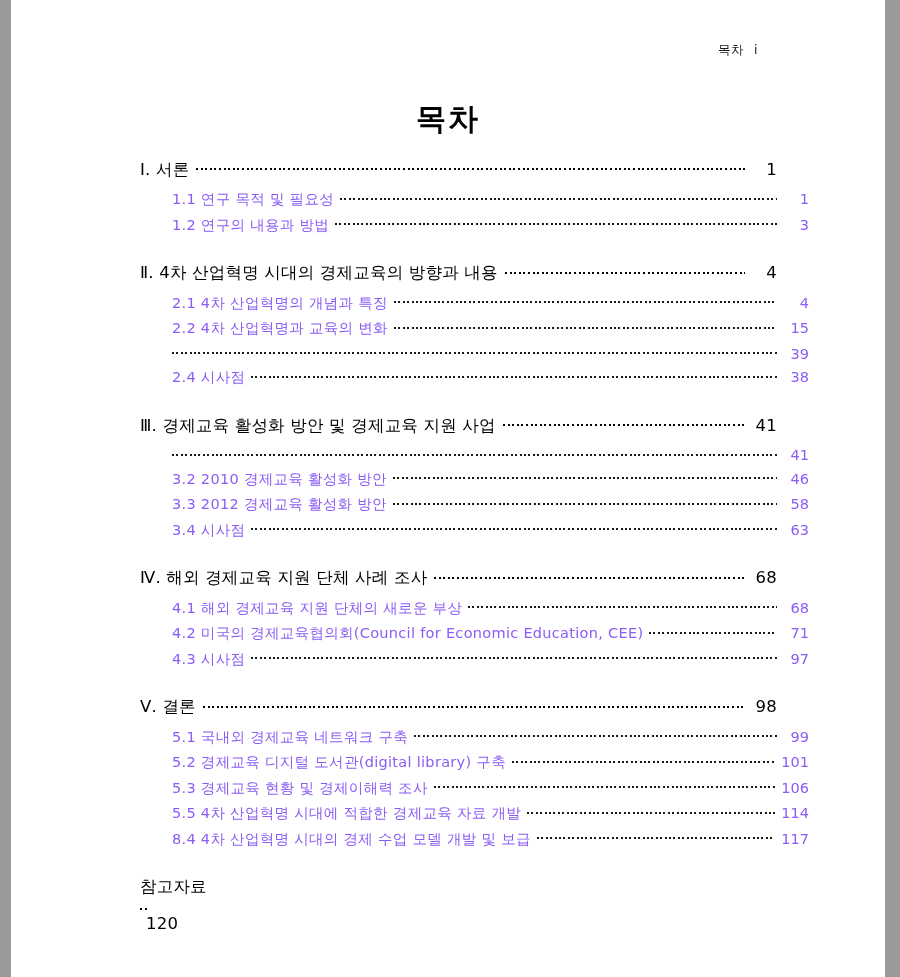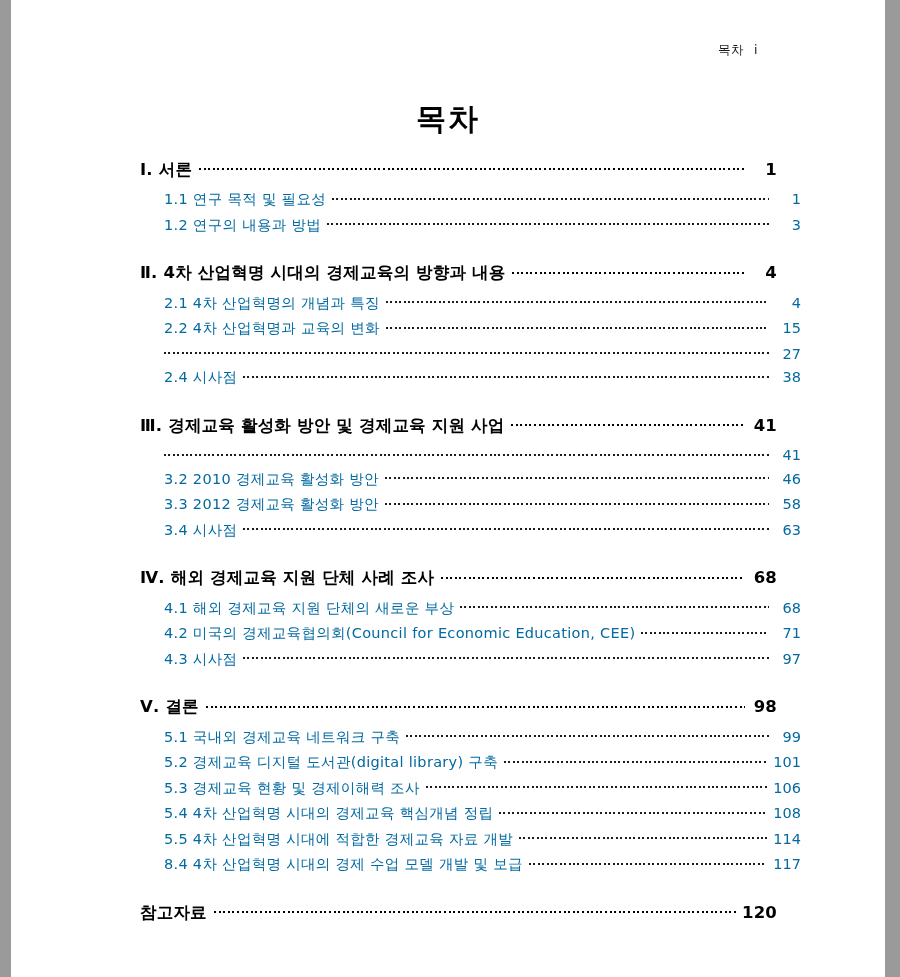--- a/index.html
+++ b/index.html
@@ -91,53 +91,54 @@
     );
   }
   .row .pageno {
     flex: 0 0 auto;
     padding-left: 6px;
     text-align: right;
     min-width: 26px;
   }
   .row.chapter {
     font-size: 16.5px;
-    font-weight: bold;
+    font-weight: normal;
     letter-spacing: 0.2px;
     margin-bottom: 9px;
     color: #000000;
   }
   .row.chapter .leader::before {
     bottom: 0.26em;
     height: 2px;
     background-image: repeating-linear-gradient(
       to right,
       #000000 0px,
       #000000 2px,
       rgba(0,0,0,0) 2px,
       rgba(0,0,0,0) 4.6px
     );
   }
   .row.chapter .label {
     padding-right: 7px;
   }
   .row.sub {
     font-size: 14.5px;
-    margin-left: 24px;
+    margin-left: 32px;
     margin-bottom: 6px;
-    color: #0369a1;
+    color: #8b5cf6;
   }
   .row.sub:last-child {
     margin-bottom: 0;
   }
   .row.sub .label {
     letter-spacing: 0.3px;
   }
   .block.refs .row.chapter {
     margin-bottom: 0;
+    flex-direction: column;
   }
 </style>
 </head>
 <body>
 
 <div class="page">
 
   <div class="running-head">
     <span>목차</span><span class="folio">i</span>
   </div>
@@ -175,21 +176,21 @@
         <span class="leader"></span>
         <span class="pageno">4</span>
       </div>
       <div class="row sub">
         <span class="label">2.2 4차 산업혁명과 교육의 변화</span>
         <span class="leader"></span>
         <span class="pageno">15</span>
       </div>
       <div class="row sub">
         <span class="leader"></span>
-        <span class="pageno">27</span>
+        <span class="pageno">39</span>
       </div>
       <div class="row sub">
         <span class="label">2.4 시사점</span>
         <span class="leader"></span>
         <span class="pageno">38</span>
       </div>
     </div>
 
     <div class="block">
       <div class="row chapter">
@@ -254,25 +255,20 @@
       </div>
       <div class="row sub">
         <span class="label">5.2 경제교육 디지털 도서관(digital library) 구축</span>
         <span class="leader"></span>
         <span class="pageno">101</span>
       </div>
       <div class="row sub">
         <span class="label">5.3 경제교육 현황 및 경제이해력 조사</span>
         <span class="leader"></span>
         <span class="pageno">106</span>
-      </div>
-      <div class="row sub">
-        <span class="label">5.4 4차 산업혁명 시대의 경제교육 핵심개념 정립</span>
-        <span class="leader"></span>
-        <span class="pageno">108</span>
       </div>
       <div class="row sub">
         <span class="label">5.5 4차 산업혁명 시대에 적합한 경제교육 자료 개발</span>
         <span class="leader"></span>
         <span class="pageno">114</span>
       </div>
       <div class="row sub">
         <span class="label">8.4 4차 산업혁명 시대의 경제 수업 모델 개발 및 보급</span>
         <span class="leader"></span>
         <span class="pageno">117</span>

